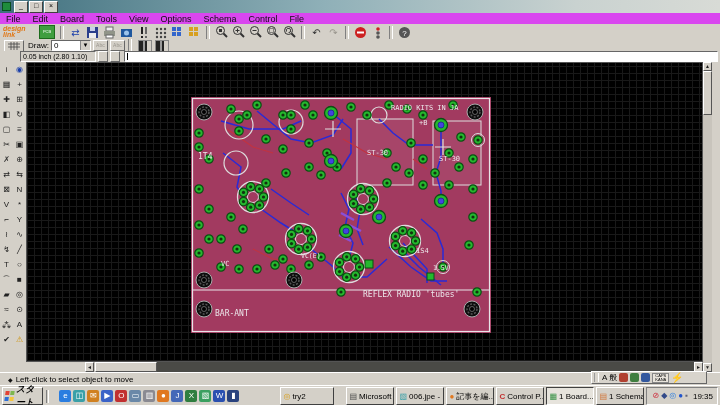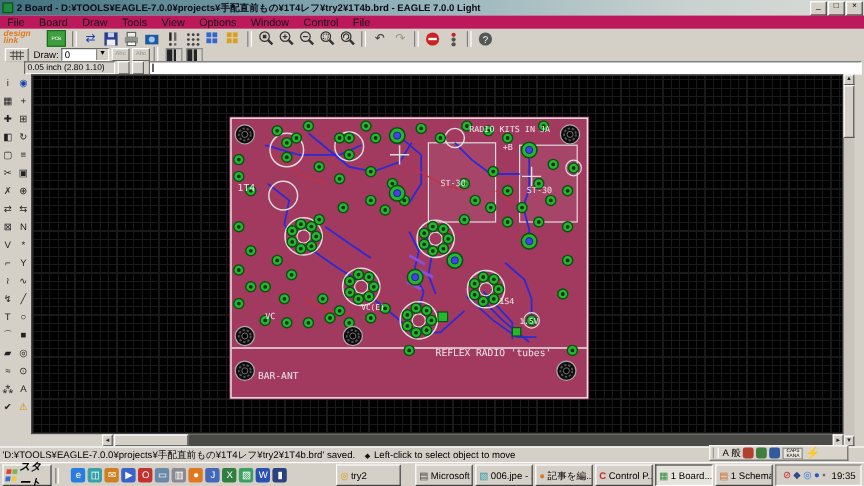--- a/index.html
+++ b/index.html
@@ -11,21 +11,21 @@
   #titlebar{top:0;left:0;width:720px;height:13px;
     background:linear-gradient(90deg,#40707e 0%,#8fb0b8 45%,#c9d2d0 80%,#d8dbd6 100%);
     display:flex;align-items:center;font-size:8px;color:#0a0a14;}
   #titlebar .appicon{width:9px;height:9px;margin:0 3px 0 2px;background:#1f8c3c;
     border:1px solid #0a4f1e;box-sizing:border-box;}
   #titlebar .ttext{white-space:nowrap;overflow:hidden;flex:1;font-weight:bold;}
   .wbtn{width:12px;height:10px;background:#d4d0c8;border:1px solid;
     border-color:#fff #404040 #404040 #fff;font-size:7px;line-height:8px;
     text-align:center;margin-right:1px;color:#000;}
   
-  #menubar{top:13px;left:0;width:720px;height:11px;background:#be185d;
+  #menubar{top:13px;left:0;width:720px;height:11px;background:#d946ef;
     display:flex;align-items:center;font-size:9px;border-bottom:1px solid #b8b4ac;}
   .mitem{padding:0 6px;color:#111;}
   
   #tb1{top:24px;left:0;width:720px;height:16px;background:#d4d0c8;display:flex;
        align-items:center;border-bottom:1px solid #c0bcb4;}
   #tb2{top:40px;left:0;width:720px;height:11px;background:#d4d0c8;display:flex;
        align-items:center;font-size:8px;border-bottom:1px solid #c0bcb4;}
   #cmdrow{top:51px;left:0;width:720px;height:11px;background:#d4d0c8;display:flex;
        align-items:center;}
   .tsep{width:2px;height:13px;margin:0 3px;border-left:1px solid #808080;
@@ -154,35 +154,34 @@
   
   .ticon{display:block;}
   
   .bsilk{fill:#ece6ea;font-family:"DejaVu Sans Mono",monospace;}
 </style>
 </head>
 <body>
 
 <div id="titlebar" class="abs">
   <div class="appicon"></div>
-  <div class="ttext">2 Board - D:¥TOOLS¥EAGLE-7.0.0¥projects¥手配直前もの¥1T4レフ¥try2¥1T4b.brd - EAGLE 7.0.0 Light</div>
   <div class="wbtn">_</div>
   <div class="wbtn">□</div>
   <div class="wbtn">×</div>
 </div>
 
 <div id="menubar" class="abs">
 
 <span class="mitem" data-idx="0">File</span>
-    <span class="mitem" data-idx="1">Board</span>
-    <span class="mitem" data-idx="2">Draw</span>
+    <span class="mitem" data-idx="1">Edit</span>
+    <span class="mitem" data-idx="2">Board</span>
     <span class="mitem" data-idx="3">Tools</span>
     <span class="mitem" data-idx="4">View</span>
     <span class="mitem" data-idx="5">Options</span>
-    <span class="mitem" data-idx="6">Window</span>
+    <span class="mitem" data-idx="6">Schema</span>
     <span class="mitem" data-idx="7">Control</span>
     <span class="mitem" data-idx="8">File</span>
   </div>
 
 <div id="tb1" class="abs">
   <div class="logo">design link</div>
   <div class="pcbq">PCB</div>
   <div class="tsep"></div>
   <div class="tbtn">
       <span class="gly" style="color:#1a3faa">⇄</span>
@@ -584,21 +583,20 @@
 </div>
 <div id="hscroll" class="abs">
   <div class="lead"></div>
   <div class="sarrow l">◄</div>
   <div id="hthumb"></div>
   <div id="htrack"></div>
   <div class="sarrow r">►</div>
 </div>
 
 <div id="statusbar" class="abs">
-  <span class="msg">'D:¥TOOLS¥EAGLE-7.0.0¥projects¥手配直前もの¥1T4レフ¥try2¥1T4b.brd' saved.</span>
   <span class="blt">◆</span>
   <span>Left-click to select object to move</span>
 </div>
 
 <div id="imebar" class="abs">
   <div class="grip"></div>
   <span>A</span>
   <span>般</span>
   <span class="imeicon red"></span>
   <span class="imeicon grn"></span>

